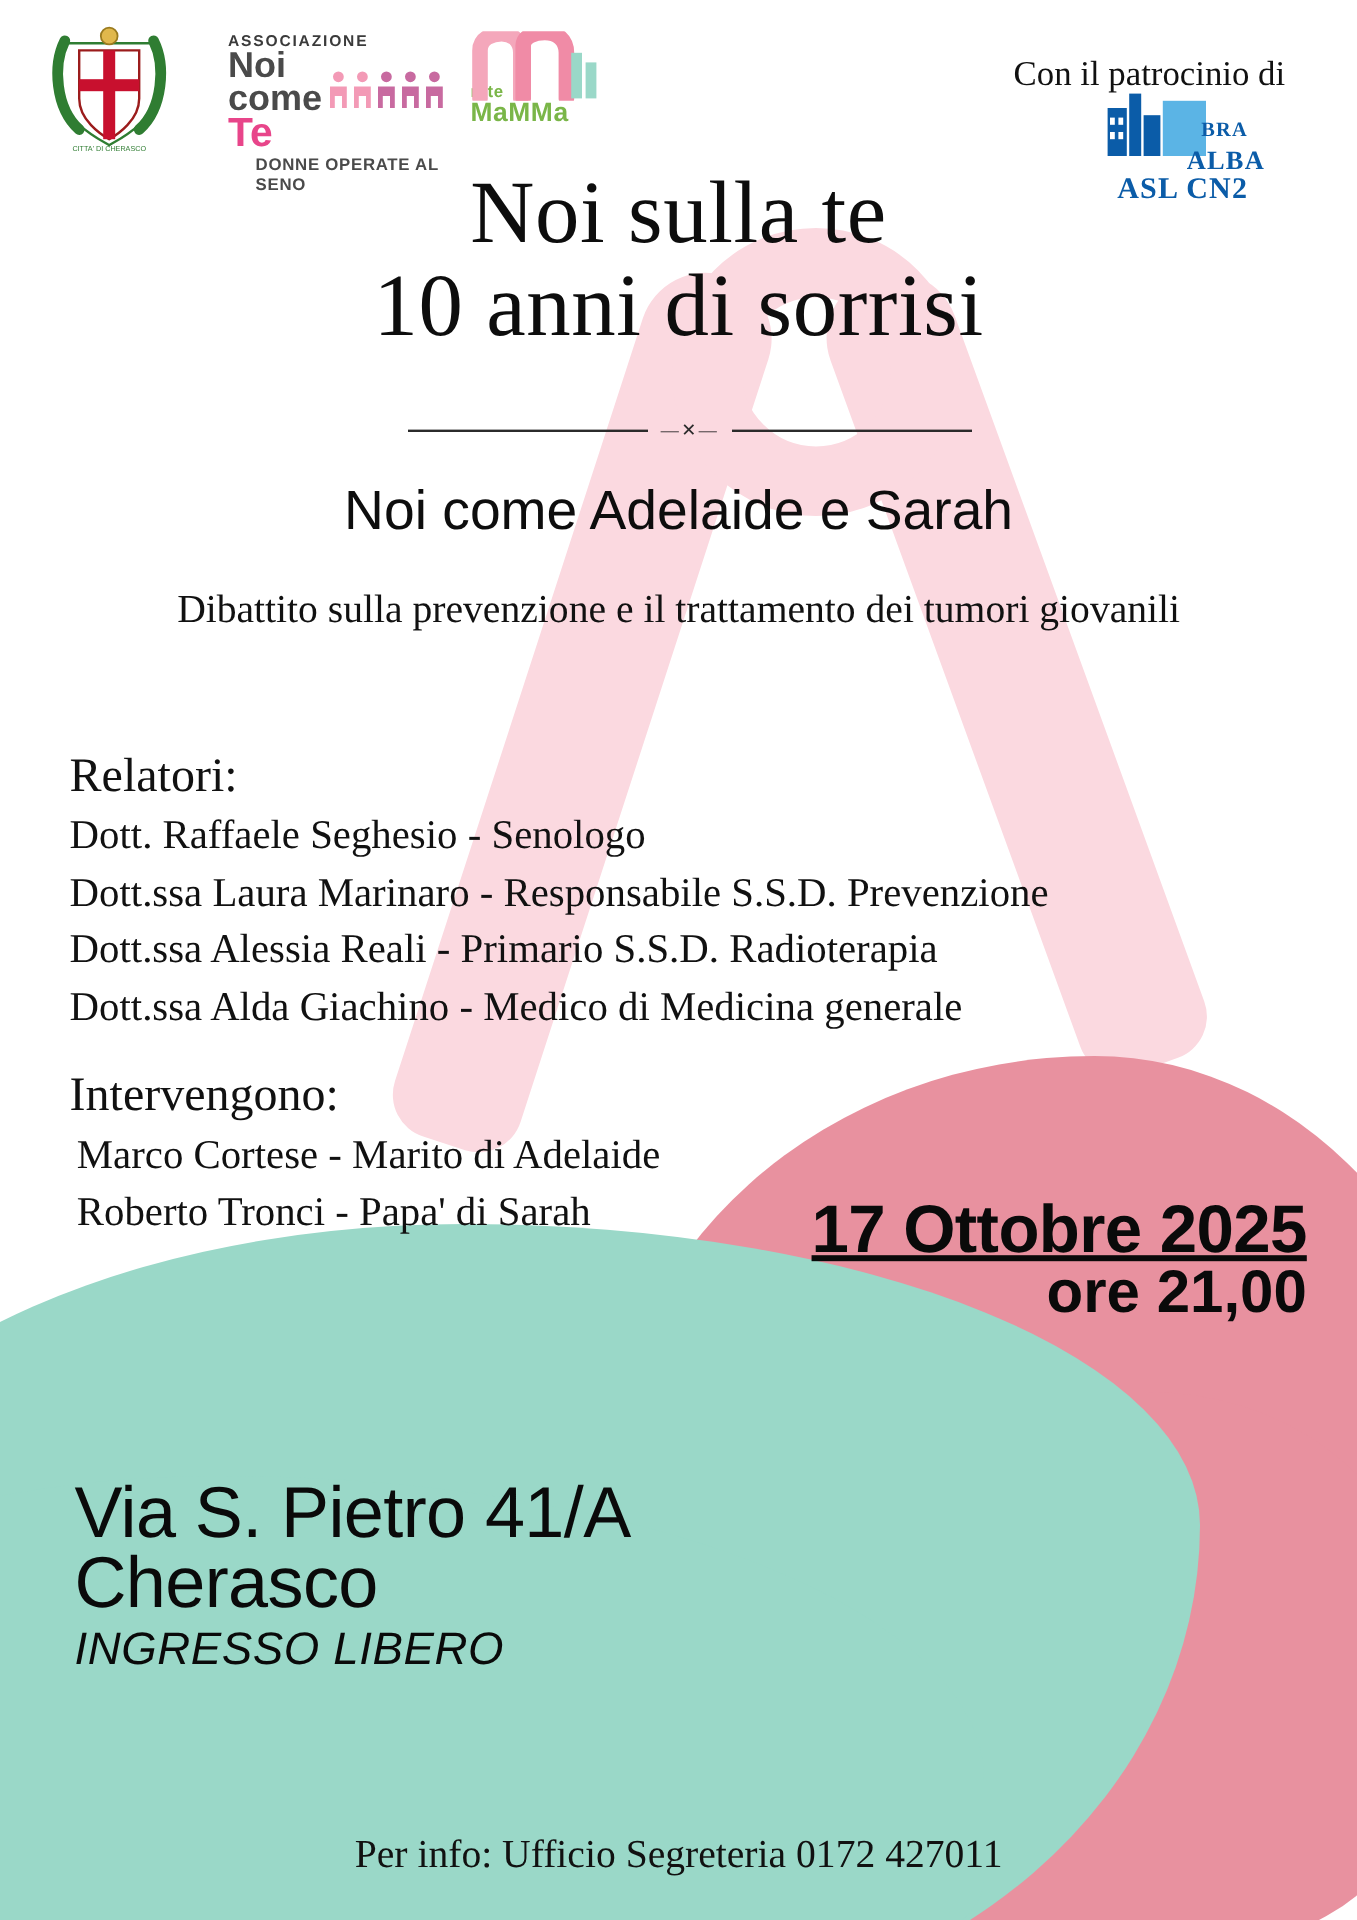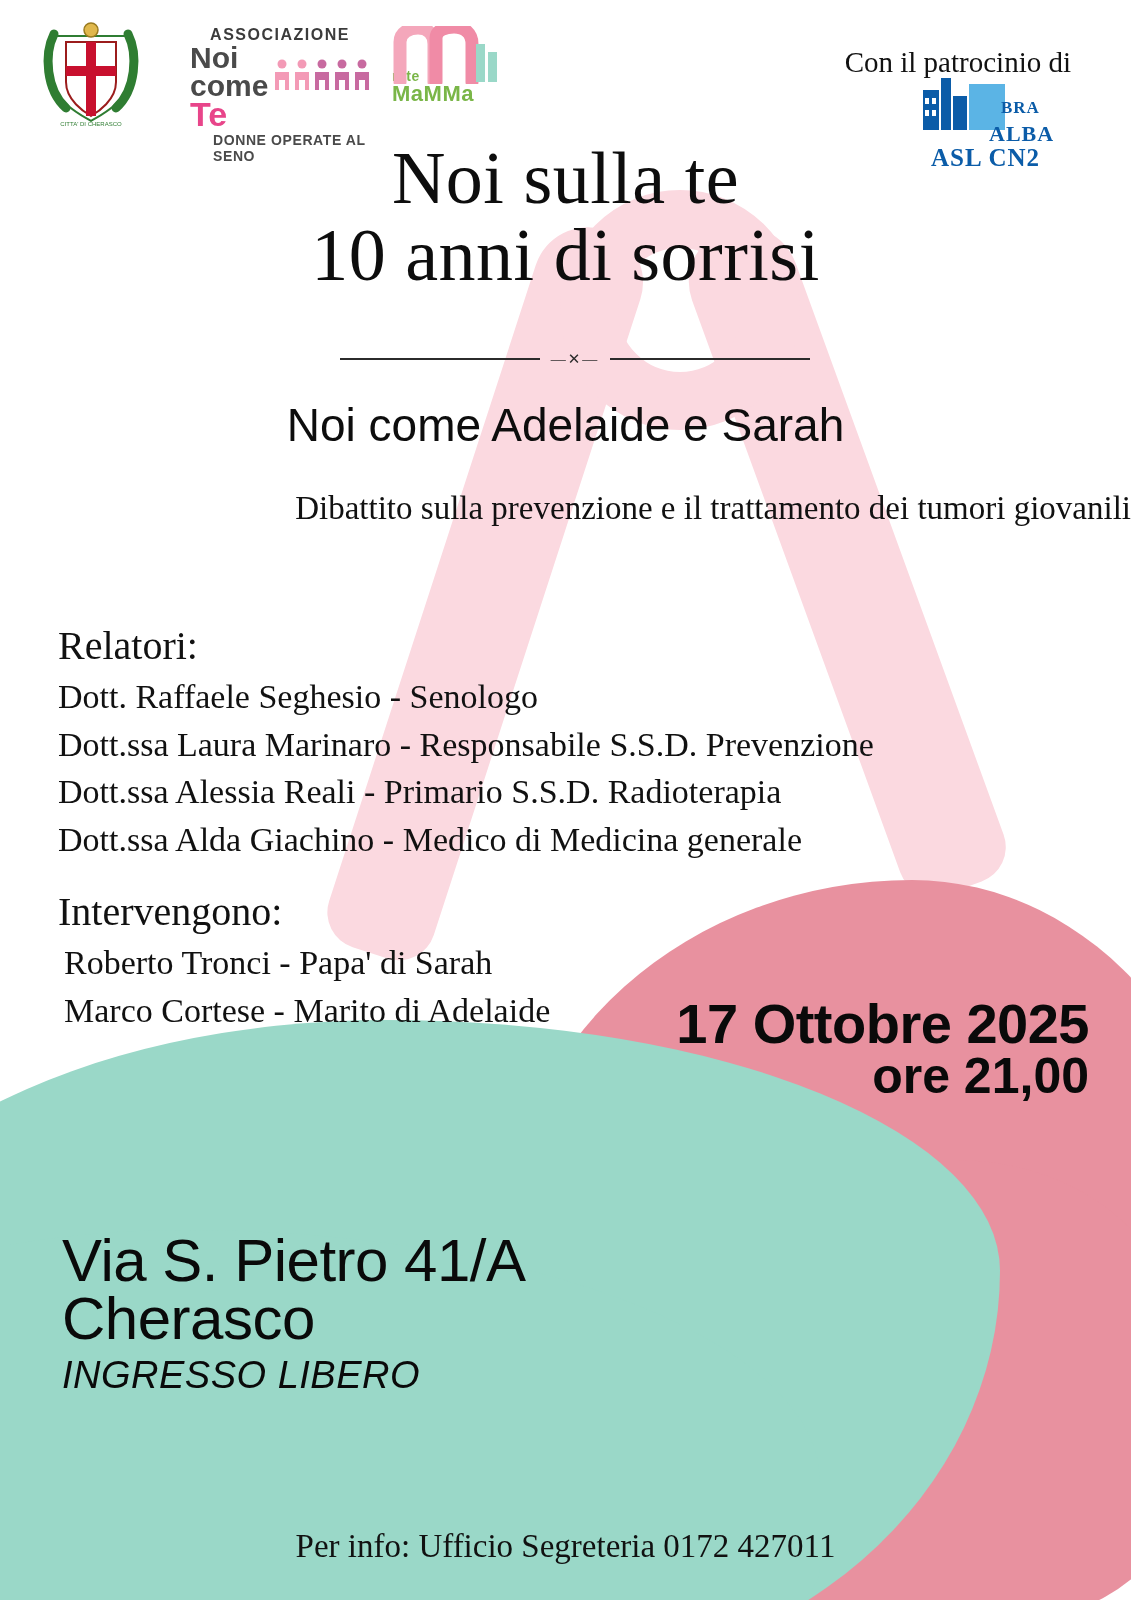--- a/index.html
+++ b/index.html
@@ -134,25 +134,24 @@
   }
   .logo-ncr {
     position: absolute;
     left: 190px;
     top: 16px;
     width: 180px;
     height: 110px;
   }
   .ncr-assoc {
     font-family: "Liberation Sans", sans-serif;
-    font-size: 16px;
+    font-size: 13px;
     letter-spacing: 1.5px;
     color: #3b3b3b;
     font-weight: bold;
-    text-align: center;
   }
   .ncr-noi {
     font-family: "Liberation Sans", sans-serif;
     font-size: 30px;
     font-weight: bold;
     color: #4a4a4a;
     line-height: 0.92;
   }
   .ncr-come {
     font-family: "Liberation Sans", sans-serif;
@@ -302,21 +301,21 @@
     text-align: center;
     font-family: "Liberation Sans", sans-serif;
     font-size: 46px;
     color: #0d0d0d;
   }
   .subtitle-line {
     position: absolute;
     top: 490px;
     left: 0;
     width: 1131px;
-    text-align: right;
+    text-align: center;
     font-family: "Liberation Serif", serif;
     font-size: 33px;
     color: #111;
   }
 
   
   .section {
     position: absolute;
     left: 58px;
   }
@@ -343,20 +342,21 @@
     top: 995px;
     text-align: right;
     font-family: "Liberation Sans", sans-serif;
     color: #0a0a0a;
   }
   .date-line1 {
     font-size: 56px;
     font-weight: bold;
     letter-spacing: -0.5px;
     line-height: 1.05;
+    text-decoration: underline;
   }
   .date-line2 {
     font-size: 50px;
     font-weight: bold;
     line-height: 1.05;
     margin-top: -4px;
   }
 
   
   .venue {
@@ -508,22 +508,22 @@
     <div class="section" id="relatori">
       <div class="section-head">Relatori:</div>
       <div class="section-item">Dott. Raffaele Seghesio - Senologo</div>
       <div class="section-item">Dott.ssa Laura Marinaro - Responsabile S.S.D. Prevenzione</div>
       <div class="section-item">Dott.ssa Alessia Reali - Primario S.S.D. Radioterapia</div>
       <div class="section-item">Dott.ssa Alda Giachino - Medico di Medicina generale</div>
     </div>
 
     <div class="section" id="intervengono">
       <div class="section-head">Intervengono:</div>
+      <div class="section-item">Marco Cortese -  Marito di Adelaide</div>
       <div class="section-item">Roberto Tronci - Papa' di Sarah</div>
-      <div class="section-item">Marco Cortese -  Marito di Adelaide</div>
     </div>
 
     <div class="date-block">
       <div class="date-line1">17 Ottobre 2025</div>
       <div class="date-line2">ore 21,00</div>
     </div>
 
     <div class="venue">
       <div class="venue-2">Via S. Pietro 41/A</div>
       <div class="venue-3">Cherasco</div>

